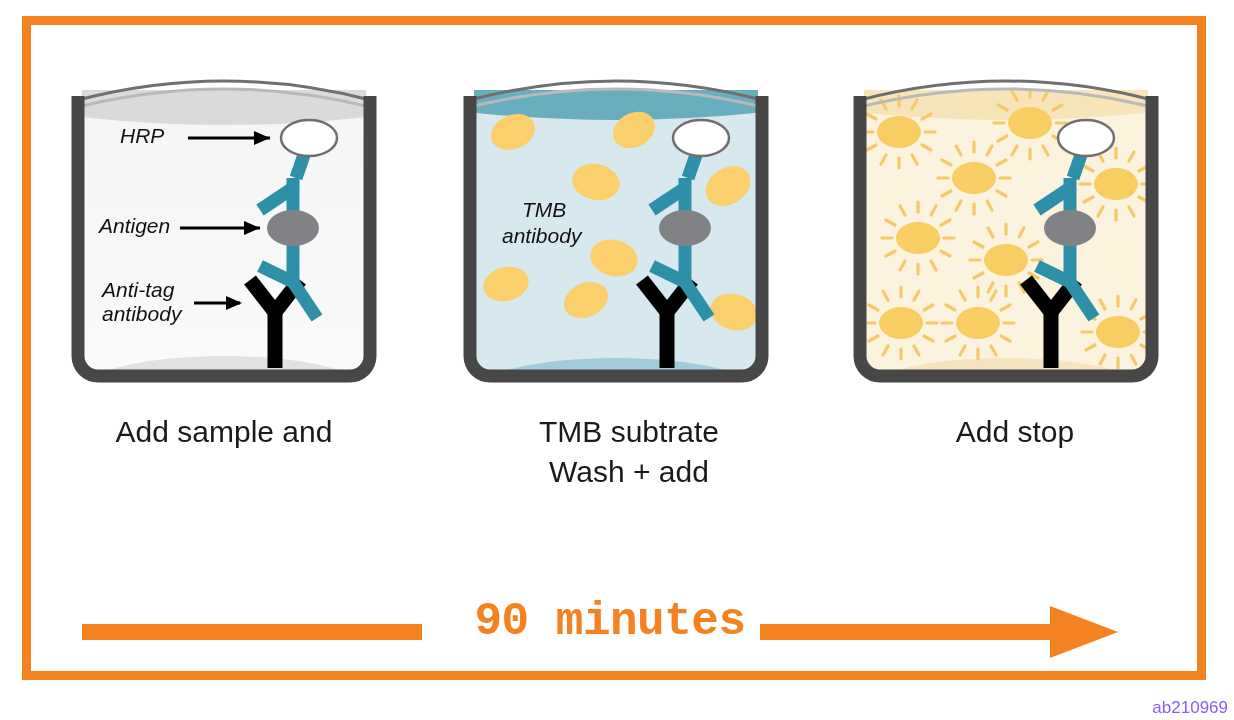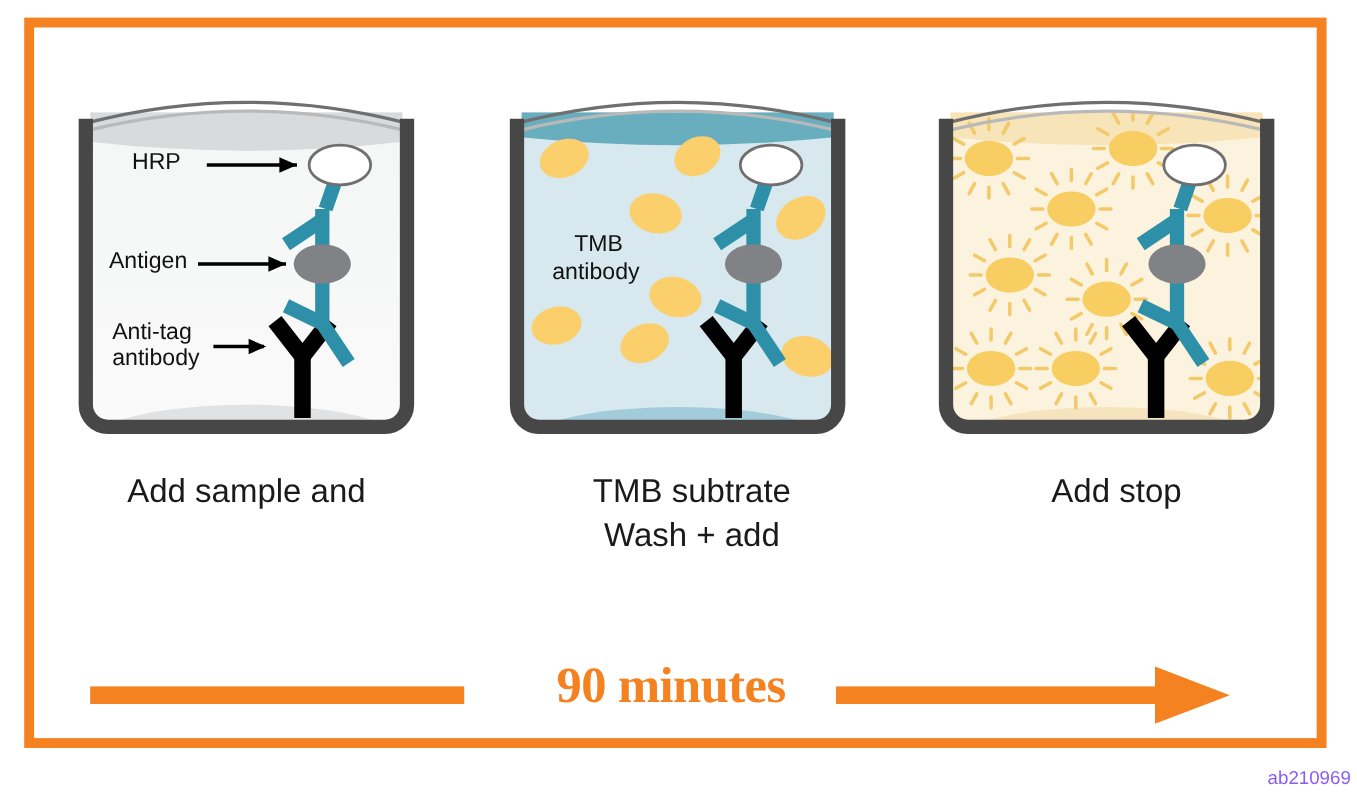--- a/index.html
+++ b/index.html
@@ -7,46 +7,45 @@
 
   #stage{position:relative;width:1234px;height:720px;background:#ffffff;}
 
   
   #frame{
     position:absolute;left:22px;top:16px;width:1184px;height:664px;
     border:9px solid #F58220;box-sizing:border-box;background:#ffffff;
   }
 
   
-  .well{position:absolute;top:72px;width:320px;height:330px;}
+  .well{position:absolute;top:60px;width:320px;height:330px;font-style:italic;}
   .well.w1{left:64px;}
   .well.w2{left:456px;}
   .well.w3{left:846px;}
 
   .well svg{display:block;width:100%;height:100%;}
 
   
   .caption{
     position:absolute;top:412px;width:360px;text-align:center;
     font-size:30px;line-height:1.32;color:#1a1a1a;
     font-family:"Liberation Sans",sans-serif;
-    margin-top:15px;
   }
   .caption.c1{left:44px;}
   .caption.c2{left:449px;}
   .caption.c3{left:835px;}
   .caption div{white-space:nowrap;}
 
   
   #timeline{position:absolute;left:60px;top:588px;width:1110px;height:80px;}
   #timeline svg{display:block;}
   #time-label{
     position:absolute;left:430px;top:596px;width:360px;text-align:center;
     font-size:46px;font-weight:bold;color:#F58220;
-    font-family:Liberation Serif, serif;letter-spacing:-0.5px;
+    font-family:Liberation Mono, monospace;letter-spacing:-0.5px;
   }
 
   
   #catalog{
     position:absolute;right:6px;bottom:2px;
     font-size:17px;color:#8b5cf6;font-family:"Liberation Sans",sans-serif;
   }
 
   
   .wlabel{position:absolute;font-size:21px;color:#111;line-height:1.18;

